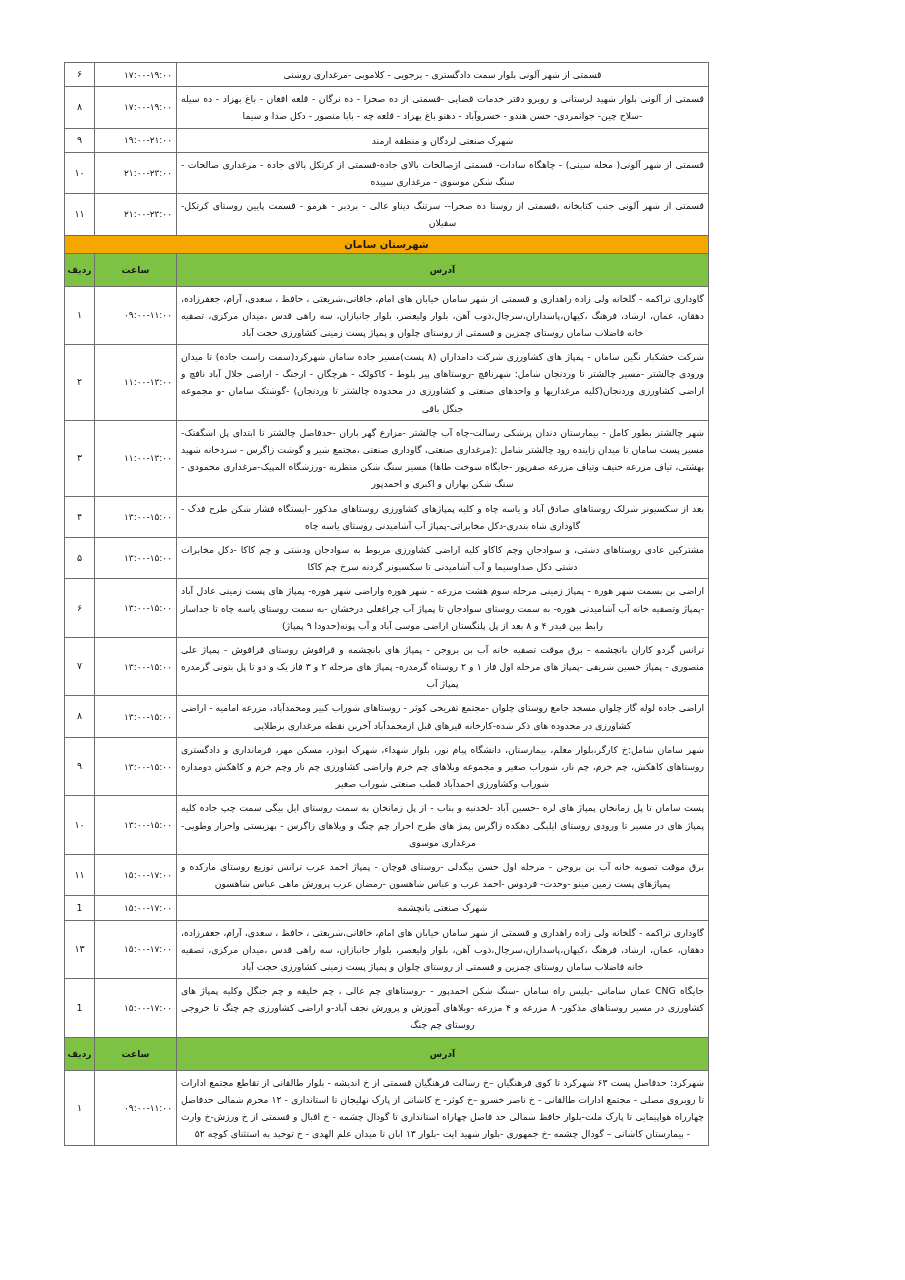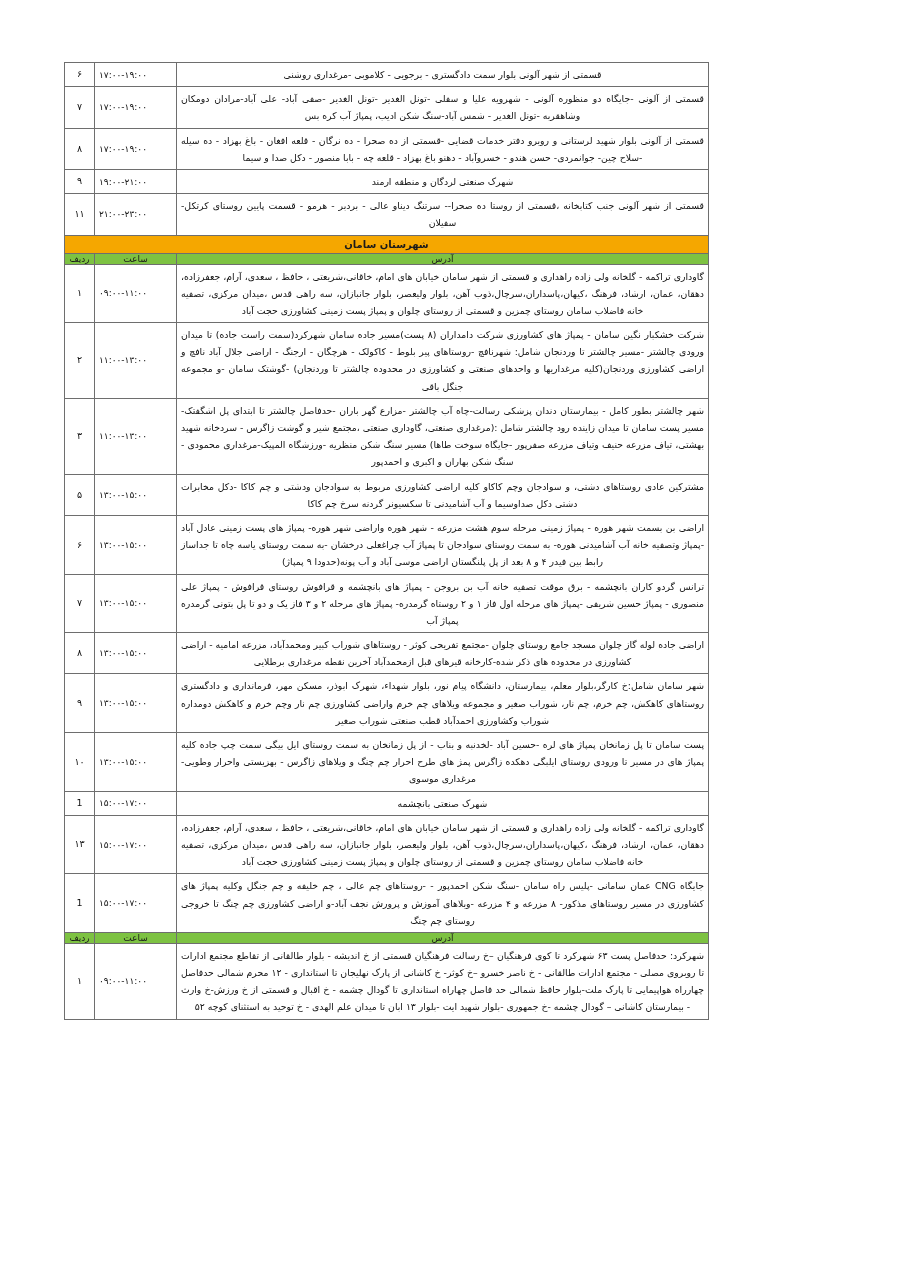--- a/index.html
+++ b/index.html
@@ -40,21 +40,21 @@
     padding: 3px 4px;
   }
 
   .cell-radif {
     text-align: center;
     font-size: 9.5px;
     color: #111;
     line-height: 1.3;
   }
   .cell-saat {
-    text-align: left;
+    text-align: right;
     font-size: 9px;
     color: #111;
     letter-spacing: 0.2px;
     white-space: nowrap;
   }
   .cell-addr {
     text-align: justify;
     text-align-last: center;
     font-size: 9.3px;
     color: #111;
@@ -76,22 +76,22 @@
     font-weight: bold;
     padding: 3px 16px;
     border: 1px solid #6e6e6e;
   }
   
   tr.col-head td {
     background: #7dc242;
     color: #1a1a1a;
     text-align: center;
     font-size: 9px;
-    font-weight: normal;
-    padding: 0 0;
+    font-weight: bold;
+    padding: 11px 0;
     border: 1px solid #6e6e6e;
     margin-top: 21px;
   }
 </style>
 </head>
 <body>
 
 <div class="page">
   <table class="sched">
     <colgroup>
@@ -99,33 +99,33 @@
       <col class="c-saat">
       <col class="c-radif">
     </colgroup>
     <tbody id="table-body">
         <tr>
           <td class="cell-addr center-only">قسمتی از شهر آلونی بلوار سمت دادگستری - برجویی  - کلاموبی -مرغداری روشنی</td>
           <td class="cell-saat">۱۷:۰۰-۱۹:۰۰</td>
           <td class="cell-radif">۶</td>
         </tr>
         <tr>
-          <td class="cell-addr">قسمتی از آلونی -جایگاه دو منظوره آلونی - شهرویه علیا و سفلی -تونل الغدیر -تونل الغدیر -صفی آباد- علی آباد-مرادان دومکان وشاهقربه -تونل الغدیر - شمس آباد-سنگ شکن ادیب، پمپاژ آب کره بس</td>
-          <td class="cell-saat">۱۷:۰۰-۱۹:۰۰</td>
-          <td class="cell-radif">۷</td>
-        </tr>
-        <tr>
           <td class="cell-addr">قسمتی از آلونی بلوار شهید لرستانی و روبرو دفتر خدمات قضایی -قسمتی از ده صحرا - ده نرگان - قلعه افغان - باغ بهزاد - ده سیله  -سلاح چین- جوانمردی- حسن هندو - خسروآباد - دهنو باغ بهزاد - قلعه چه  - بابا منصور - دکل صدا و سیما</td>
           <td class="cell-saat">۱۷:۰۰-۱۹:۰۰</td>
           <td class="cell-radif">۸</td>
         </tr>
         <tr>
           <td class="cell-addr center-only">شهرک صنعتی لردگان و منطقه ارمند</td>
           <td class="cell-saat">۱۹:۰۰-۲۱:۰۰</td>
           <td class="cell-radif">۹</td>
+        </tr>
+        <tr>
+          <td class="cell-addr">قسمتی از شهر آلونی( محله سینی) - چاهگاه سادات- قسمتی ازصالحات بالای جاده-قسمتی از کرتکل بالای جاده - مرغداری صالحات - سنگ شکن موسوی - مرغداری سپیده</td>
+          <td class="cell-saat">۲۱:۰۰-۲۳:۰۰</td>
+          <td class="cell-radif">۱۰</td>
         </tr>
         <tr>
           <td class="cell-addr">قسمتی از شهر آلونی جنب کتابخانه ،قسمتی از روستا  ده صحرا-- سرتنگ دیناو عالی - بردبر - هرمو -  قسمت پایین روستای کرتکل- سفیلان</td>
           <td class="cell-saat">۲۱:۰۰-۲۳:۰۰</td>
           <td class="cell-radif">۱۱</td>
         </tr>
         <tr class="section-banner">
           <td colspan="3">شهرستان سامان</td>
         </tr>
         <tr class="col-head">
@@ -142,20 +142,25 @@
           <td class="cell-addr">شرکت خشکبار نگین سامان - پمپاژ های کشاورزی شرکت دامداران (۸ پست)مسیر جاده سامان شهرکرد(سمت راست جاده) تا میدان ورودی چالشتر -مسیر چالشتر تا وردنجان شامل: شهرنافچ  -روستاهای پیر بلوط - کاکولک - هرچگان  - ارجنگ  - اراضی جلال آباد نافچ و اراضی کشاورزی وردنجان(کلیه مرغداریها و واحدهای صنعتی و کشاورزی در محدوده چالشتر تا وردنجان) -گوشتک سامان -و مجموعه جنگل باقی</td>
           <td class="cell-saat">۱۱:۰۰-۱۳:۰۰</td>
           <td class="cell-radif">۲</td>
         </tr>
         <tr>
           <td class="cell-addr">شهر چالشتر بطور کامل - بیمارستان دندان پزشکی رسالت-چاه آب چالشتر -مزارع گهر باران -حدفاصل چالشتر تا ابتدای پل اشگفتک- مسیر پست سامان تا میدان زاینده رود چالشتر شامل :(مرغداری صنعتی، گاوداری صنعتی ،مجتمع شیر و گوشت زاگرس  - سردخانه شهید بهشتی، تیاف مزرعه حنیف وتیاف مزرعه صفرپور -جایگاه سوخت طاها)  مسیر سنگ شکن منظریه -ورزشگاه المپیک-مرغداری محمودی - سنگ شکن بهاران و اکبری و احمدپور</td>
           <td class="cell-saat">۱۱:۰۰-۱۳:۰۰</td>
           <td class="cell-radif">۳</td>
         </tr>
         <tr>
+          <td class="cell-addr">بعد از سکسیونر شرلک روستاهای صادق آباد و یاسه چاه و کلیه پمپاژهای کشاورزی روستاهای مذکور -ایستگاه فشار شکن طرح فدک - گاوداری شاه بندری-دکل مخابراتی-پمپاژ آب آشامیدنی روستای یاسه چاه</td>
+          <td class="cell-saat">۱۳:۰۰-۱۵:۰۰</td>
+          <td class="cell-radif">۴</td>
+        </tr>
+        <tr>
           <td class="cell-addr">مشترکین عادی روستاهای دشتی، و سوادجان وچم کاکاو کلیه اراضی کشاورزی مربوط به سوادجان ودشتی و چم کاکا -دکل مخابرات دشتی دکل صداوسیما و آب آشامیدنی تا سکسیونر گردنه سرخ چم کاکا</td>
           <td class="cell-saat">۱۳:۰۰-۱۵:۰۰</td>
           <td class="cell-radif">۵</td>
         </tr>
         <tr>
           <td class="cell-addr">اراضی بن بسمت شهر هوره - پمپاژ زمینی مرحله سوم هشت مزرعه - شهر هوره واراضی شهر هوره- پمپاژ های پست زمینی عادل آباد -پمپاژ وتصفیه خانه آب آشامیدنی هوره- به سمت روستای سوادجان تا پمپاژ آب چراغعلی درخشان -به سمت  روستای یاسه چاه تا جداساز رابط بین فیدر ۴ و ۸ بعد از پل پلنگستان اراضی موسی آباد و آب پونه(حدودا ۹ پمپاژ)</td>
           <td class="cell-saat">۱۳:۰۰-۱۵:۰۰</td>
           <td class="cell-radif">۶</td>
         </tr>
         <tr>
@@ -170,20 +175,25 @@
         </tr>
         <tr>
           <td class="cell-addr">شهر سامان شامل:خ کارگر،بلوار معلم، بیمارستان، دانشگاه پیام نور، بلوار شهداء، شهرک ابوذر، مسکن مهر، فرمانداری و دادگستری روستاهای کاهکش، چم خرم، چم نار، شوراب صغیر و مجموعه ویلاهای چم خرم واراضی کشاورزی چم نار وچم خرم و کاهکش دومداره شوراب وکشاورزی احمدآباد قطب صنعتی شوراب صغیر</td>
           <td class="cell-saat">۱۳:۰۰-۱۵:۰۰</td>
           <td class="cell-radif">۹</td>
         </tr>
         <tr>
           <td class="cell-addr">پست سامان تا پل زمانخان  پمپاژ های لره -حسین آباد -لخدنبه و بناب  - از پل زمانخان به سمت روستای  ایل بیگی سمت چپ جاده کلیه پمپاژ های در مسیر تا ورودی روستای ایلبگی دهکده زاگرس پمژ های طرح احرار چم چنگ و ویلاهای زاگرس - بهزیستی واحرار وطویی- مرغداری موسوی</td>
           <td class="cell-saat">۱۳:۰۰-۱۵:۰۰</td>
           <td class="cell-radif">۱۰</td>
+        </tr>
+        <tr>
+          <td class="cell-addr">برق موقت تصویه خانه آب بن بروجن - مرحله اول حسن بیگدلی -روستای قوچان - پمپاژ احمد عرب ترانس توزیع روستای مارکده و پمپاژهای پست زمین مینو -وحدت- فردوس -احمد عرب و عباس شاهسون -رمضان عرب پرورش ماهی عباس شاهسون</td>
+          <td class="cell-saat">۱۵:۰۰-۱۷:۰۰</td>
+          <td class="cell-radif">۱۱</td>
         </tr>
         <tr>
           <td class="cell-addr center-only">شهرک صنعتی بانچشمه</td>
           <td class="cell-saat">۱۵:۰۰-۱۷:۰۰</td>
           <td class="cell-radif">1</td>
         </tr>
         <tr>
           <td class="cell-addr">گاوداری تراکمه - گلخانه ولی زاده راهداری و قسمتی از شهر سامان خیابان های امام، خاقانی،شریعتی ، حافظ ، سعدی، آرام، جعفرزاده، دهقان، عمان، ارشاد، فرهنگ ،کیهان،پاسداران،سرچال،ذوب آهن، بلوار ولیعصر، بلوار جانبازان، سه راهی قدس ،میدان مرکزی،  تصفیه خانه فاضلاب سامان روستای چمزین و قسمتی از روستای چلوان و پمپاژ پست زمینی کشاورزی حجت آباد</td>
           <td class="cell-saat">۱۵:۰۰-۱۷:۰۰</td>
           <td class="cell-radif">۱۳</td>

